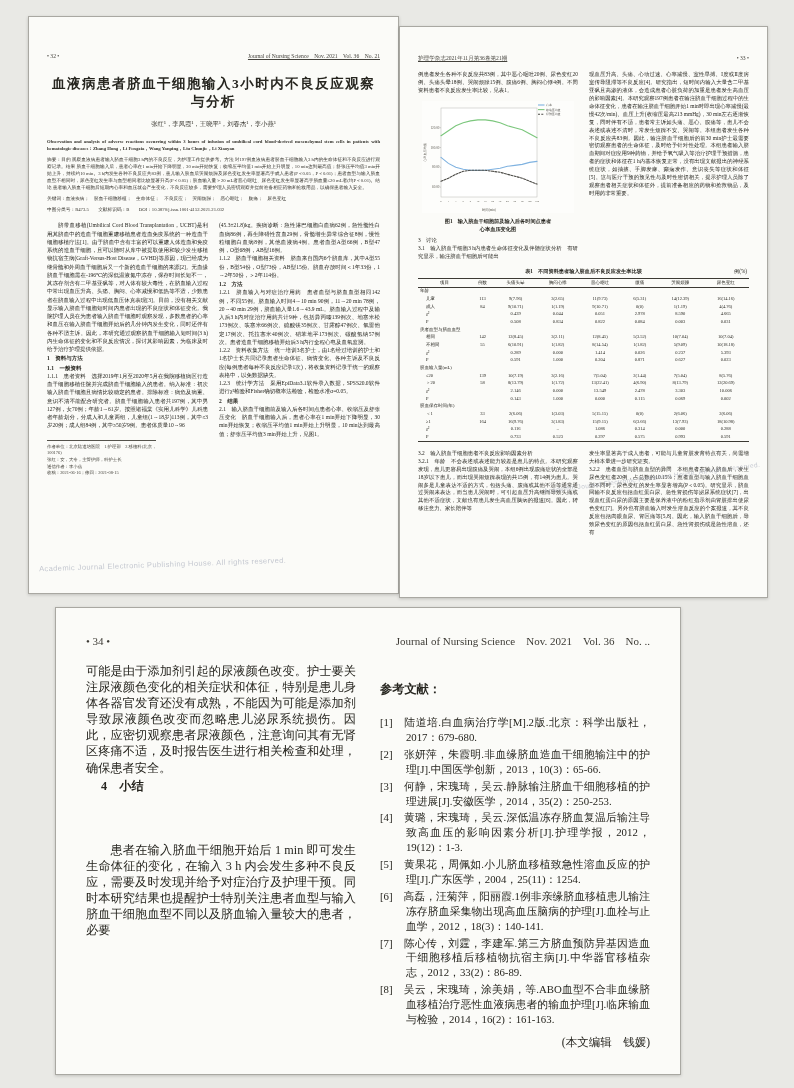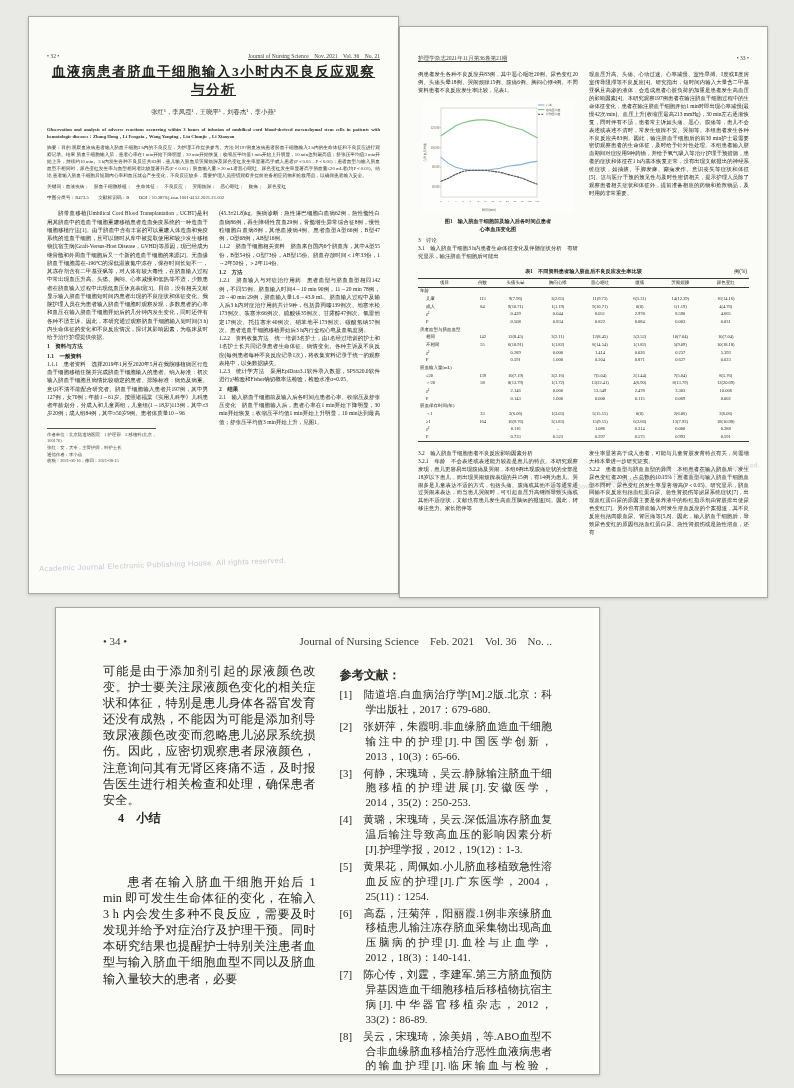--- a/index.html
+++ b/index.html
@@ -13,28 +13,28 @@
   }
   .page {
     position: absolute;
     background: #fbfbf8;
     border: 1px solid #a9a8a2;
     box-shadow: 0 1px 3px rgba(0,0,0,.18);
     overflow: hidden;
   }
   #page32 { left: 28px; top: 16px; width: 371px; height: 578px; padding: 36px 18px 8px; }
   #page33 { left: 399px; top: 26px; width: 369px; height: 572px; padding: 28px 18px 8px; }
-  #page34 { left: 55px; top: 607px; width: 545px; height: 468px; padding: 26px 47px 10px; }
+  #page34 { left: 55px; top: 607px; width: 626px; height: 468px; padding: 26px 30px 10px; }
 
   .runhead { display: flex; justify-content: space-between; align-items: baseline; font-size: 5.6px; color: #44423c; }
   .runhead .jrn { text-decoration: underline; }
   .runhead34 { display: flex; justify-content: space-between; align-items: baseline; font-size: 11px; color: #3c3a34; }
 
   
-  .art-title { text-align: center; font-size: 13.5px; font-weight: bold; letter-spacing: 1.5px; margin-top: 2px; text-decoration: underline; }
+  .art-title { text-align: center; font-size: 13.5px; font-weight: bold; letter-spacing: 1.5px; margin-top: 14px; }
   .art-authors { text-align: center; font-size: 6.4px; margin-top: 9px; color: #35332c; }
   .en-block { font-size: 4.7px; font-weight: bold; text-align: justify; margin-top: 9px; line-height: 1.5; color: #33312b; }
   .meta-block { font-size: 4.7px; text-align: justify; line-height: 1.5; margin-top: 4px; color: #33312b; }
   .cols { display: flex; gap: 11px; margin-top: 8px; }
   .col { flex: 1 1 0; font-size: 5.5px; line-height: 1.5; text-align: justify; }
   .col .p-ind { text-indent: 2em; }
   .col .h { font-weight: bold; margin-top: 1px; }
   .footnote { margin-top: 10px; border-top: 0.8px solid #55534c; width: 68%; padding-top: 3px; font-size: 4.4px; line-height: 1.5; color: #45433c; }
 
   
@@ -51,21 +51,21 @@
   table.jtable th:first-child { text-align: center; }
   table.jtable td { padding: 0.8px 1px; text-align: center; line-height: 1.35; }
   table.jtable td.group { text-align: left; padding-left: 2px; }
   table.jtable td.item { text-align: left; padding-left: 8px; }
 
   
   .p34-cols { display: flex; gap: 24px; margin-top: 14px; }
   .p34-col { flex: 1 1 0; font-size: 12.2px; line-height: 1.32; text-align: justify; }
   .p34-col .p-ind { text-indent: 2em; margin-top: 48px; }
   .p34-col .h { font-weight: bold; margin: 2px 15px; }
-  .refs-title { font-weight: bold; font-size: 12.2px; margin: 4px 0; }
+  .refs-title { font-weight: bold; font-size: 12.2px; margin: 18px 0; }
   .refs .ref { font-size: 10.8px; line-height: 1.38; padding-left: 2.4em; text-indent: -2.4em; text-align: justify; margin-bottom: 2px; }
   .editor-line { text-align: right; font-size: 11.5px; margin-top: 8px; }
 
   .watermark { position: absolute; color: #8d94a8; opacity: 0.5; font-size: 7.5px; font-family: "Liberation Sans", sans-serif; letter-spacing: 0.4px; pointer-events: none; white-space: nowrap; }
   #wm32 { left: 10px; bottom: 24px; transform: rotate(-2deg); }
   #wm33 { right: 6px; bottom: 116px; transform: rotate(-7deg); font-size: 6.5px; }
 </style>
 </head>
 <body>
 
@@ -382,21 +382,21 @@
           <div class="">3.2.2　患者血型与脐血血型的异同　本组患者在输入脐血后，发生尿色变红者20例，占总数的10.15%；患者血型与输入脐血干细胞血型不同时，尿色变红的发生率显著增高(P＜0.05)。研究显示，脐血回输不良反应包括血红蛋白尿、急性肾损伤等泌尿系统症状[7]，出现血红蛋白尿的原因主要是保养液中的粉红指示剂由肾脏排出使尿色变红[7]。另外也有脐血输入时发生溶血反应的个案报道，其不良反应包括肉眼血尿、肾区痛等[5,8]。因此，输入脐血干细胞后，导致尿色变红的原因包括血红蛋白尿、急性肾损伤或是急性溶血，还有</div>
         </div>
     </div>
   </div>
   <div class="watermark" id="wm33">Academic Journal Electronic Publishing House. All rights reserved.</div>
 </div>
 
 <div class="page" id="page34">
   <div class="runhead34">
     <span>• 34 •</span>
-    <span>Journal of Nursing Science　Feb. 2021　Vol. 36　No. ..</span>
+    <span>Journal of Nursing Science　Nov. 2021　Vol. 36　No. ..</span>
   </div>
   <div class="p34-cols">
     <div class="p34-col">
       <div>
           <div class="">可能是由于添加剂引起的尿液颜色改变。护士要关注尿液颜色变化的相关症状和体征，特别是患儿身体各器官发育还没有成熟，不能因为可能是添加剂导致尿液颜色改变而忽略患儿泌尿系统损伤。因此，应密切观察患者尿液颜色，注意询问其有无肾区疼痛不适，及时报告医生进行相关检查和处理，确保患者安全。</div>
           <div class="h">4　小结</div>
           <div class="p-ind">患者在输入脐血干细胞开始后 1 min 即可发生生命体征的变化，在输入 3 h 内会发生多种不良反应，需要及时发现并给予对症治疗及护理干预。同时本研究结果也提醒护士特别关注患者血型与输入脐血干细胞血型不同以及脐血输入量较大的患者，必要</div>
         </div>
     </div>
     <div class="p34-col">

